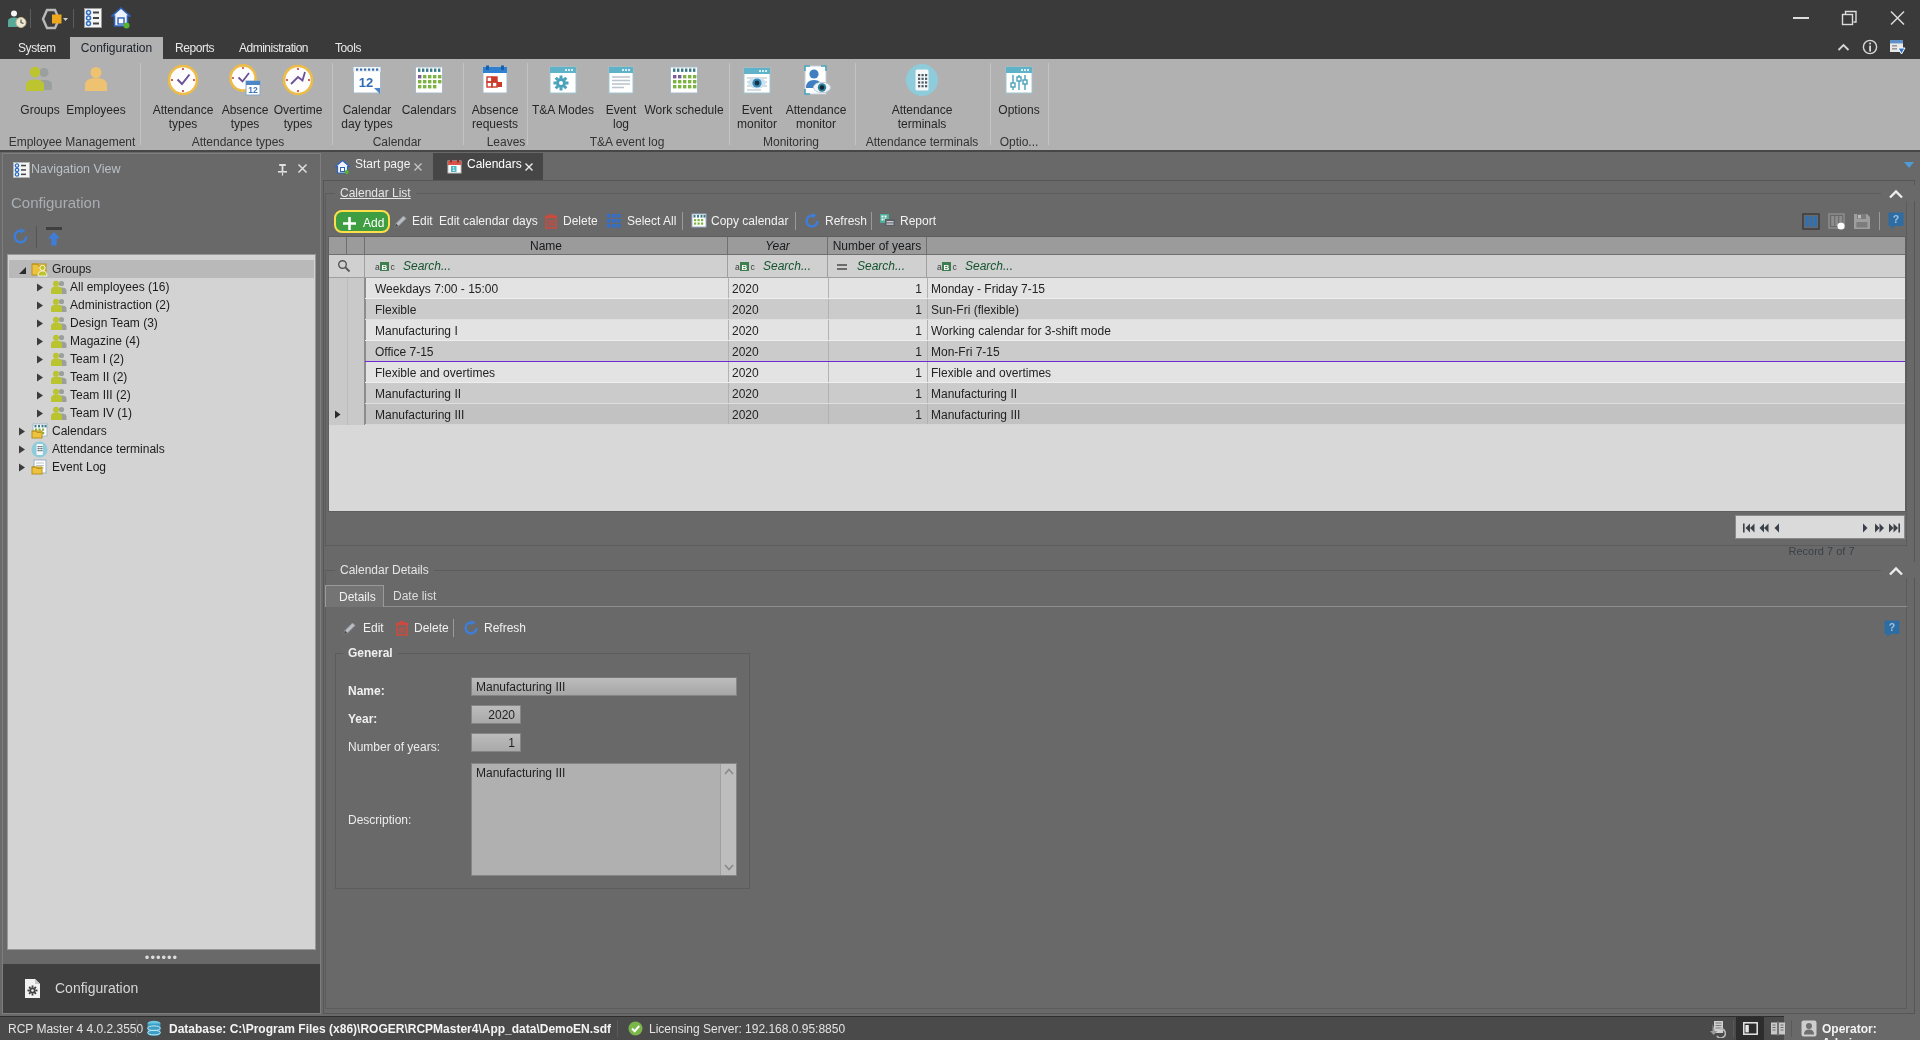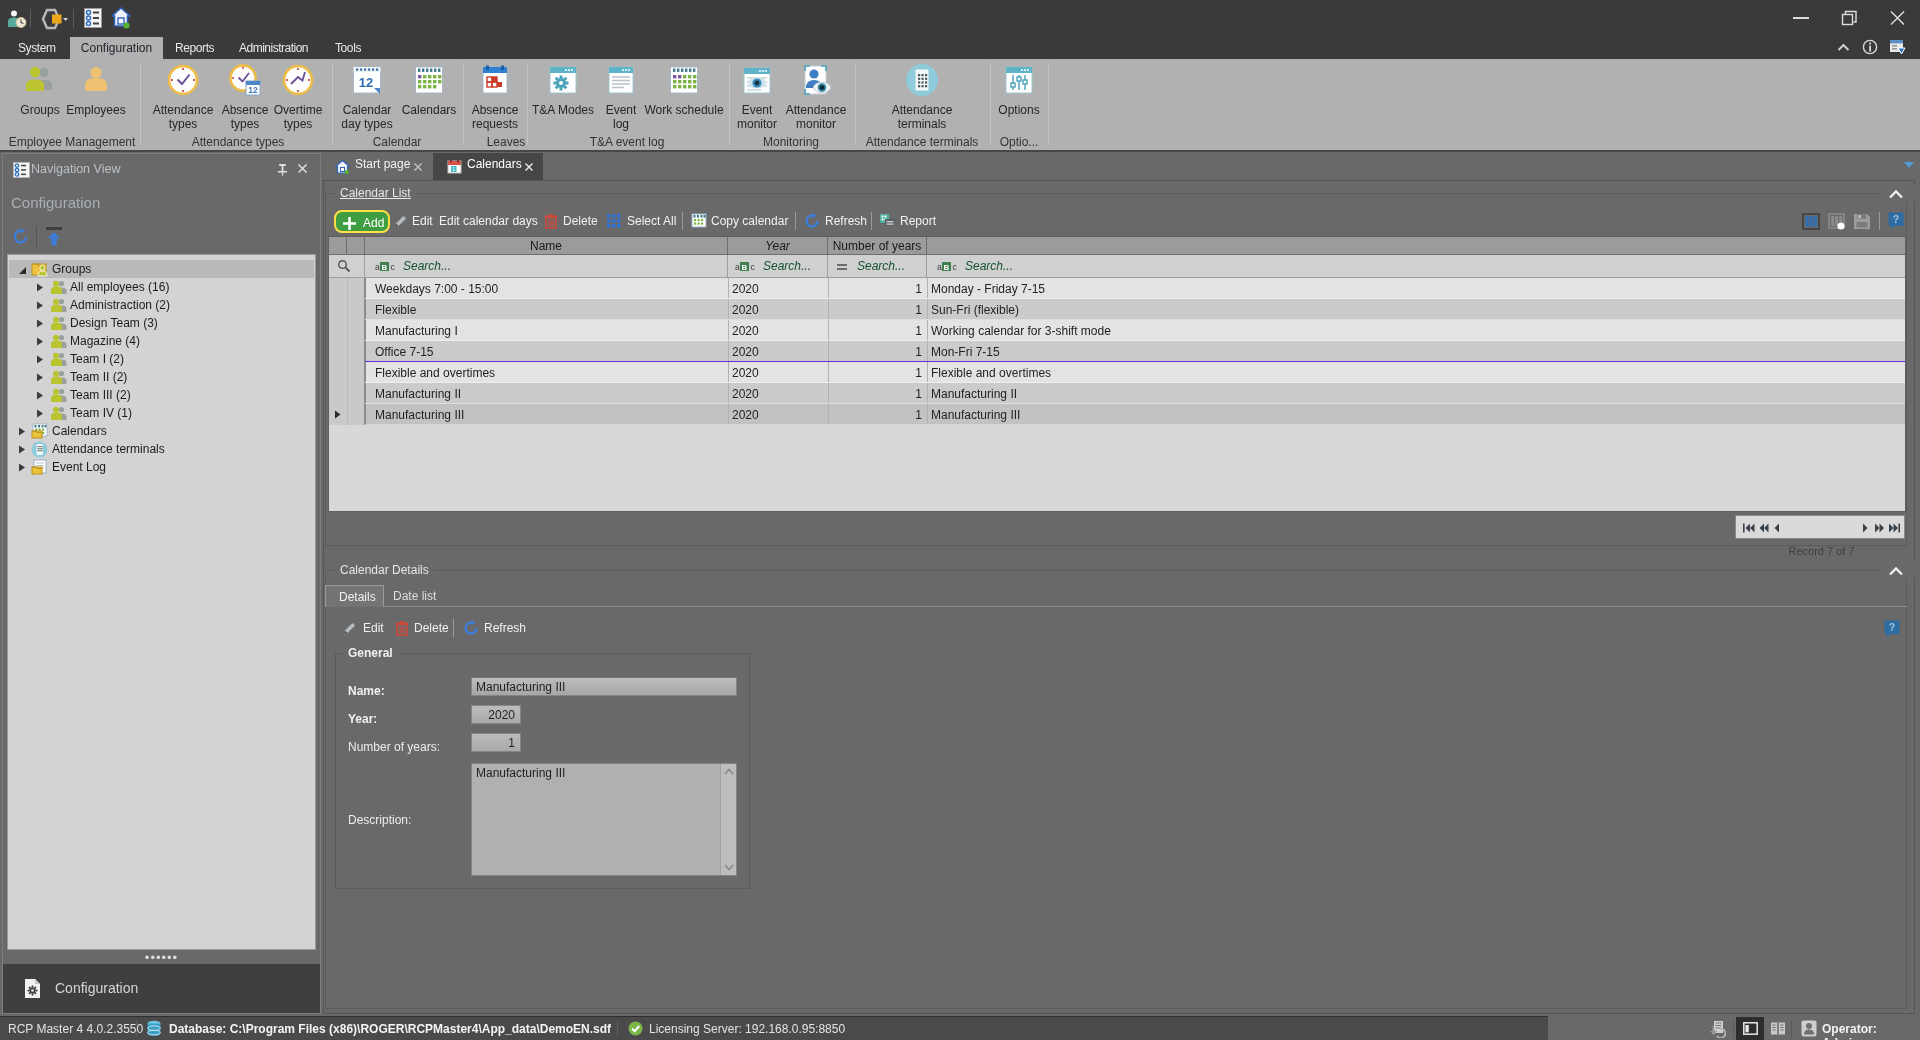--- a/index.html
+++ b/index.html
@@ -1016,21 +1016,21 @@
     <svg style="position:absolute;left:3px;top:4px;" width="10" height="7" viewBox="0 0 10 7">
           <path d="M1 6 L5 1.5 L9 6" fill="none" stroke="#8a8a8a" stroke-width="1.6"></path>
         </svg>
     <svg style="position:absolute;left:3px;bottom:4px;" width="10" height="7" viewBox="0 0 10 7">
           <path d="M1 1 L5 5.5 L9 1" fill="none" stroke="#8a8a8a" stroke-width="1.6"></path>
         </svg>
   </div>
 </div>
 </div>
 
-<div id="status" class="abs" style="left:0;top:1016px;width:1548px;height:24px;background:#4a4a4a;border-top:1px solid #2e2e2e;">
+<div id="status" class="abs" style="left:0;top:1016px;width:1784px;height:24px;background:#4a4a4a;border-top:1px solid #2e2e2e;">
 <div class="abs" style="left:8px;top:5px;color:#e3e3e3;">RCP Master 4 4.0.2.3550</div>
 <div class="abs" style="left:136px;top:3px;width:1px;height:17px;background:#5a5a5a;"></div>
 <div class="abs" style="left:146px;top:3px;">
       <svg width="16" height="17" viewBox="0 0 16 17">
   <ellipse cx="8" cy="3.4" rx="6.4" ry="2.6" fill="#6fc6e0"></ellipse>
   <path d="M1.6 3.4 v9.8 q0 2.6 6.4 2.6 q6.4 0 6.4 -2.6 V3.4" fill="#3e9fc6"></path>
   <ellipse cx="8" cy="8.2" rx="6.4" ry="2.3" fill="none" stroke="#bfe6f2" stroke-width="1"></ellipse>
   <ellipse cx="8" cy="12.6" rx="6.4" ry="2.3" fill="none" stroke="#bfe6f2" stroke-width="1"></ellipse>
 </svg>
     </div>

